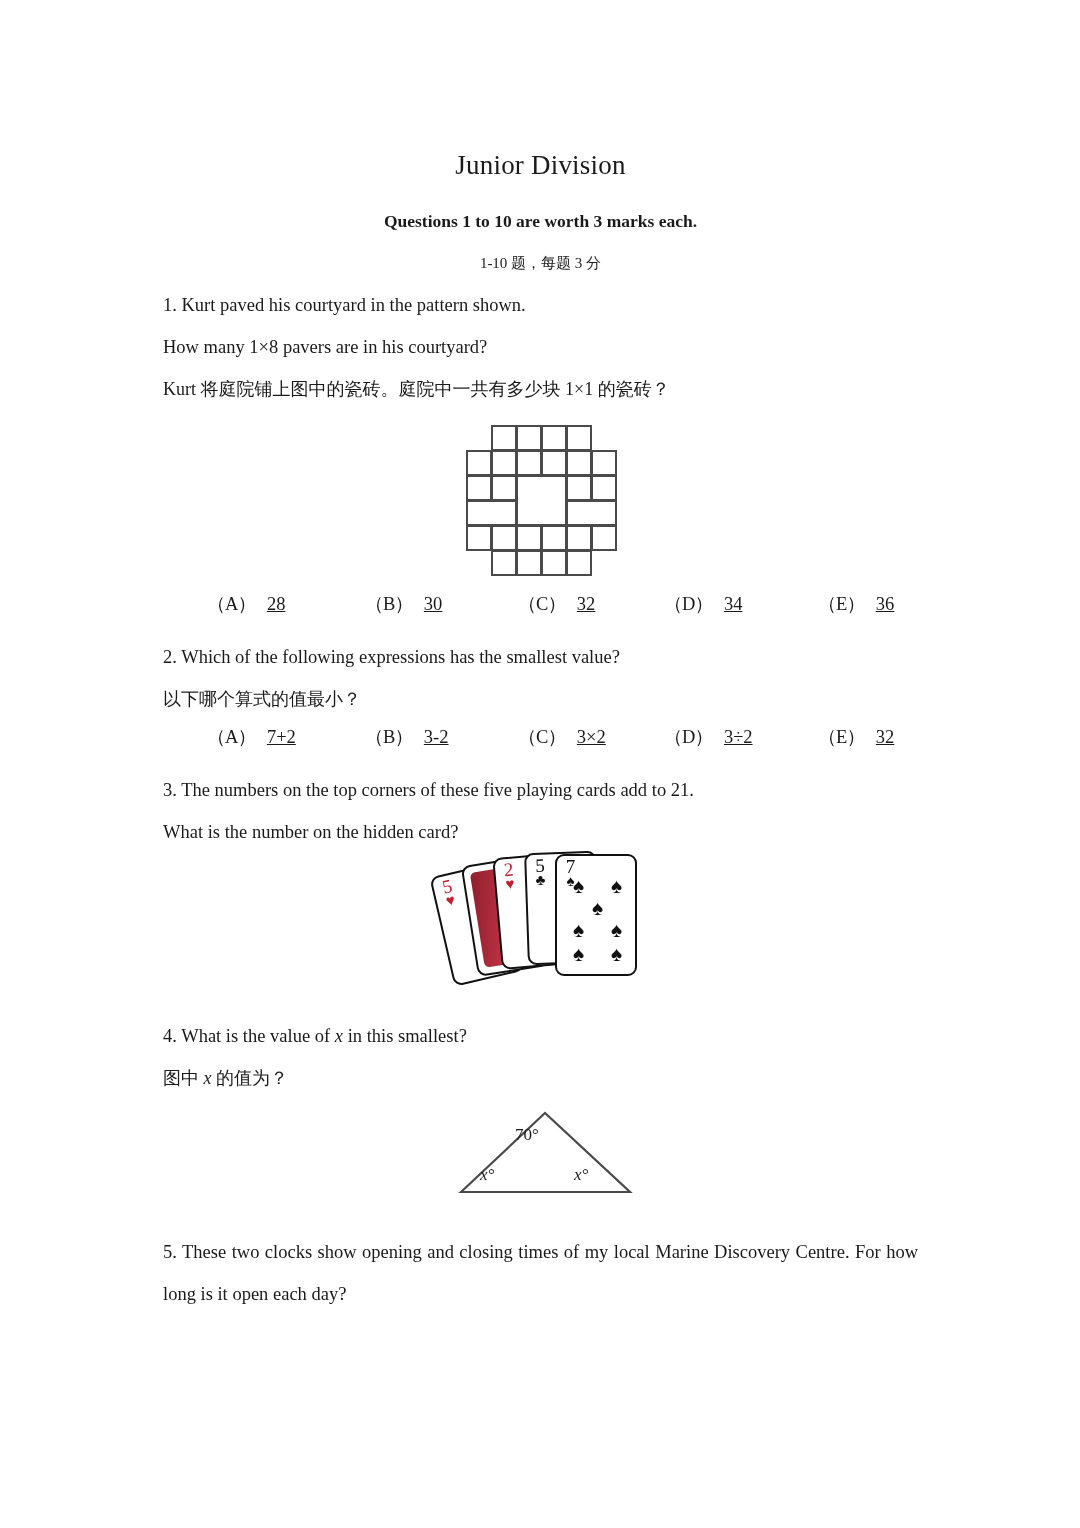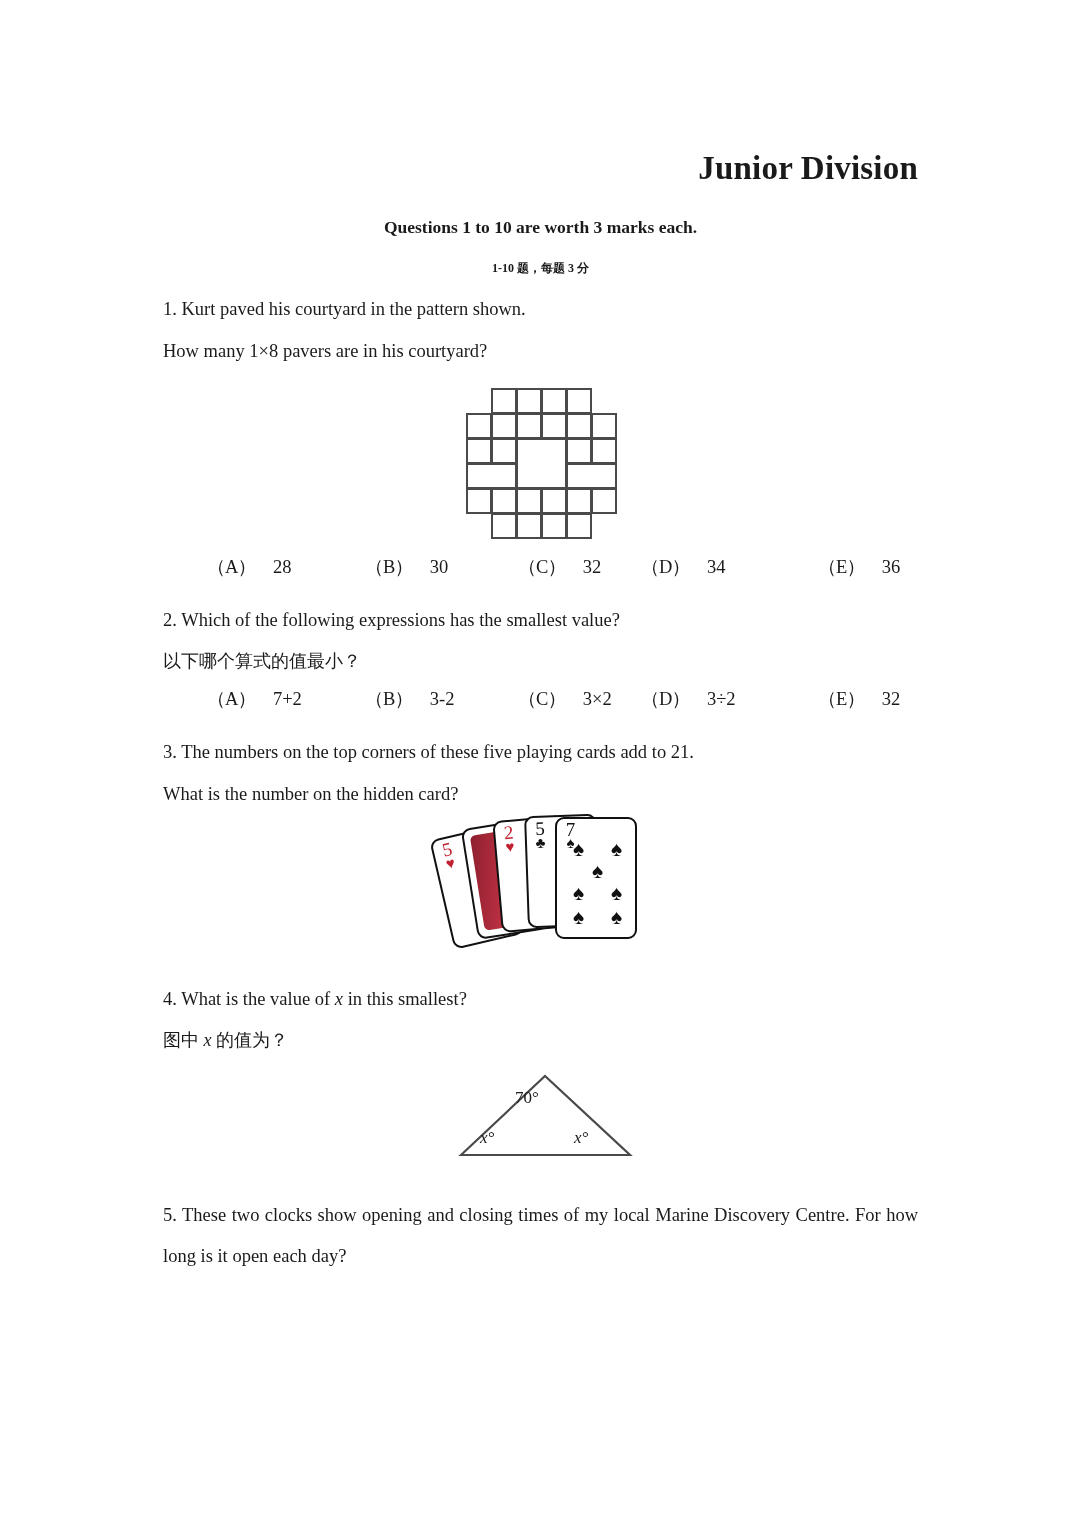--- a/index.html
+++ b/index.html
@@ -24,38 +24,38 @@
   }
   .content {
     position: absolute;
     left: 163px;
     top: 0;
     width: 755px;
   }
 
   
   .doc-title {
-    text-align: right;
-    font-weight: bold;
-    font-size: 33px;
+    text-align: center;
+    font-weight: normal;
+    font-size: 27px;
     letter-spacing: 0.2px;
     margin: 0;
     padding-top: 150px;
   }
   .subtitle-en {
     text-align: center;
     font-weight: bold;
     font-size: 17.5px;
     margin: 0;
     padding-top: 30px;
   }
   .subtitle-cn {
     text-align: center;
-    font-weight: bold;
-    font-size: 12px;
+    font-weight: normal;
+    font-size: 15px;
     margin: 0;
     padding-top: 22px;
   }
 
   
   .q-line {
     font-size: 18.5px;
     line-height: 1.1;
     margin: 0;
     padding-top: 22px;
@@ -80,27 +80,27 @@
     height: 34px;
     padding-top: 14px;
     font-size: 18.5px;
   }
   .options .opt {
     position: absolute;
     top: 14px;
     white-space: nowrap;
   }
   .opt .lab { letter-spacing: -0.5px; }
-  .opt .val { margin-left: 17px; }
+  .opt .val { margin-left: 11px; text-decoration: underline; }
 
   
   .c0 { left: 44px; }
   .c1 { left: 202px; }
   .c2 { left: 355px; }
-  .c3 { left: 478px; }
+  .c3 { left: 501px; }
   .c4 { left: 655px; }
 
   
   .figure {
     position: relative;
     width: 100%;
   }
   .fig-pavers { height: 152px; padding-top: 26px; }
   .fig-cards  { height: 148px; padding-top: 14px; }
   .fig-tri    { height: 104px; padding-top: 26px; }
@@ -190,20 +190,21 @@
 
 <div class="page">
   <div class="content">
 
     <h1 class="doc-title">Junior Division</h1>
     <p class="subtitle-en">Questions 1 to 10 are worth 3 marks each.</p>
     <p class="subtitle-cn">1-10 题，每题 3 分</p>
 
     <p class="q-line">1. Kurt paved his courtyard in the pattern shown.</p>
     <p class="q-line">How many 1×8 pavers are in his courtyard?</p>
+    <p class="q-line cn">Kurt 将庭院铺上图中的瓷砖。庭院中一共有多少块 1×1 的瓷砖？</p>
 
     <div class="figure fig-pavers">
       <div class="paver-wrap">
 
         <div class="paver-cell" style="left:25px;  top:0px;   width:26px; height:26px;"></div>
         <div class="paver-cell" style="left:50px;  top:0px;   width:26px; height:26px;"></div>
         <div class="paver-cell" style="left:75px;  top:0px;   width:26px; height:26px;"></div>
         <div class="paver-cell" style="left:100px; top:0px;   width:26px; height:26px;"></div>
 
         <div class="paver-cell" style="left:0px;   top:25px;  width:26px; height:26px;"></div>

